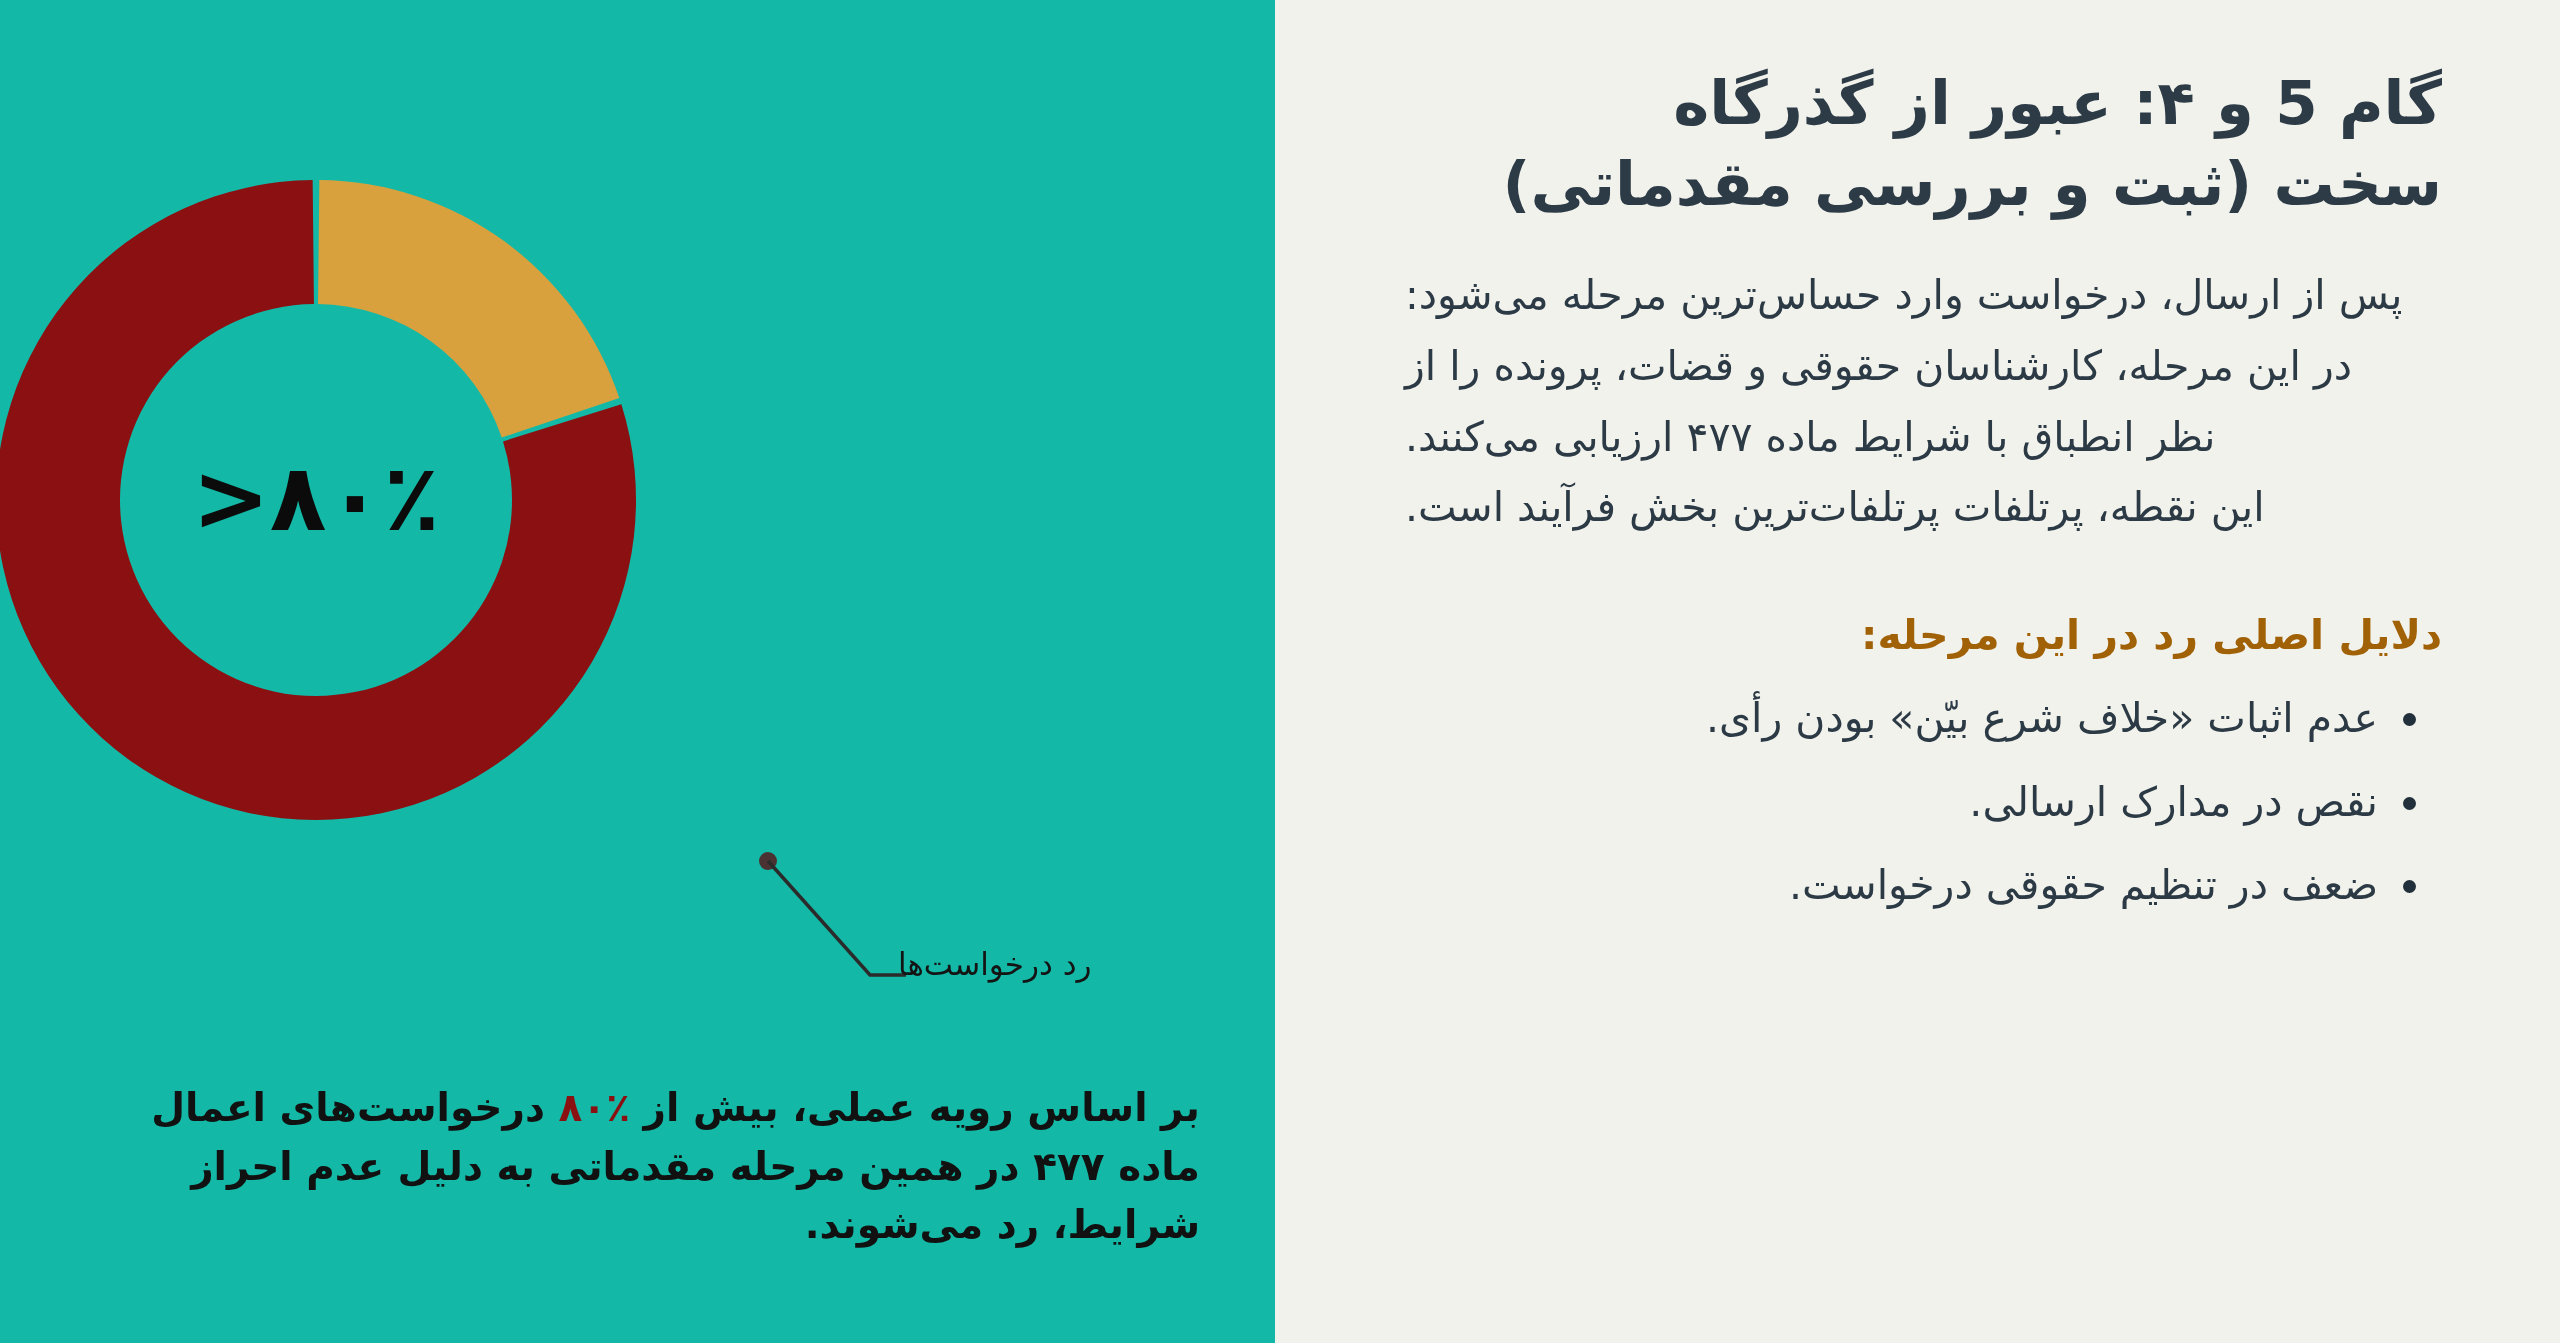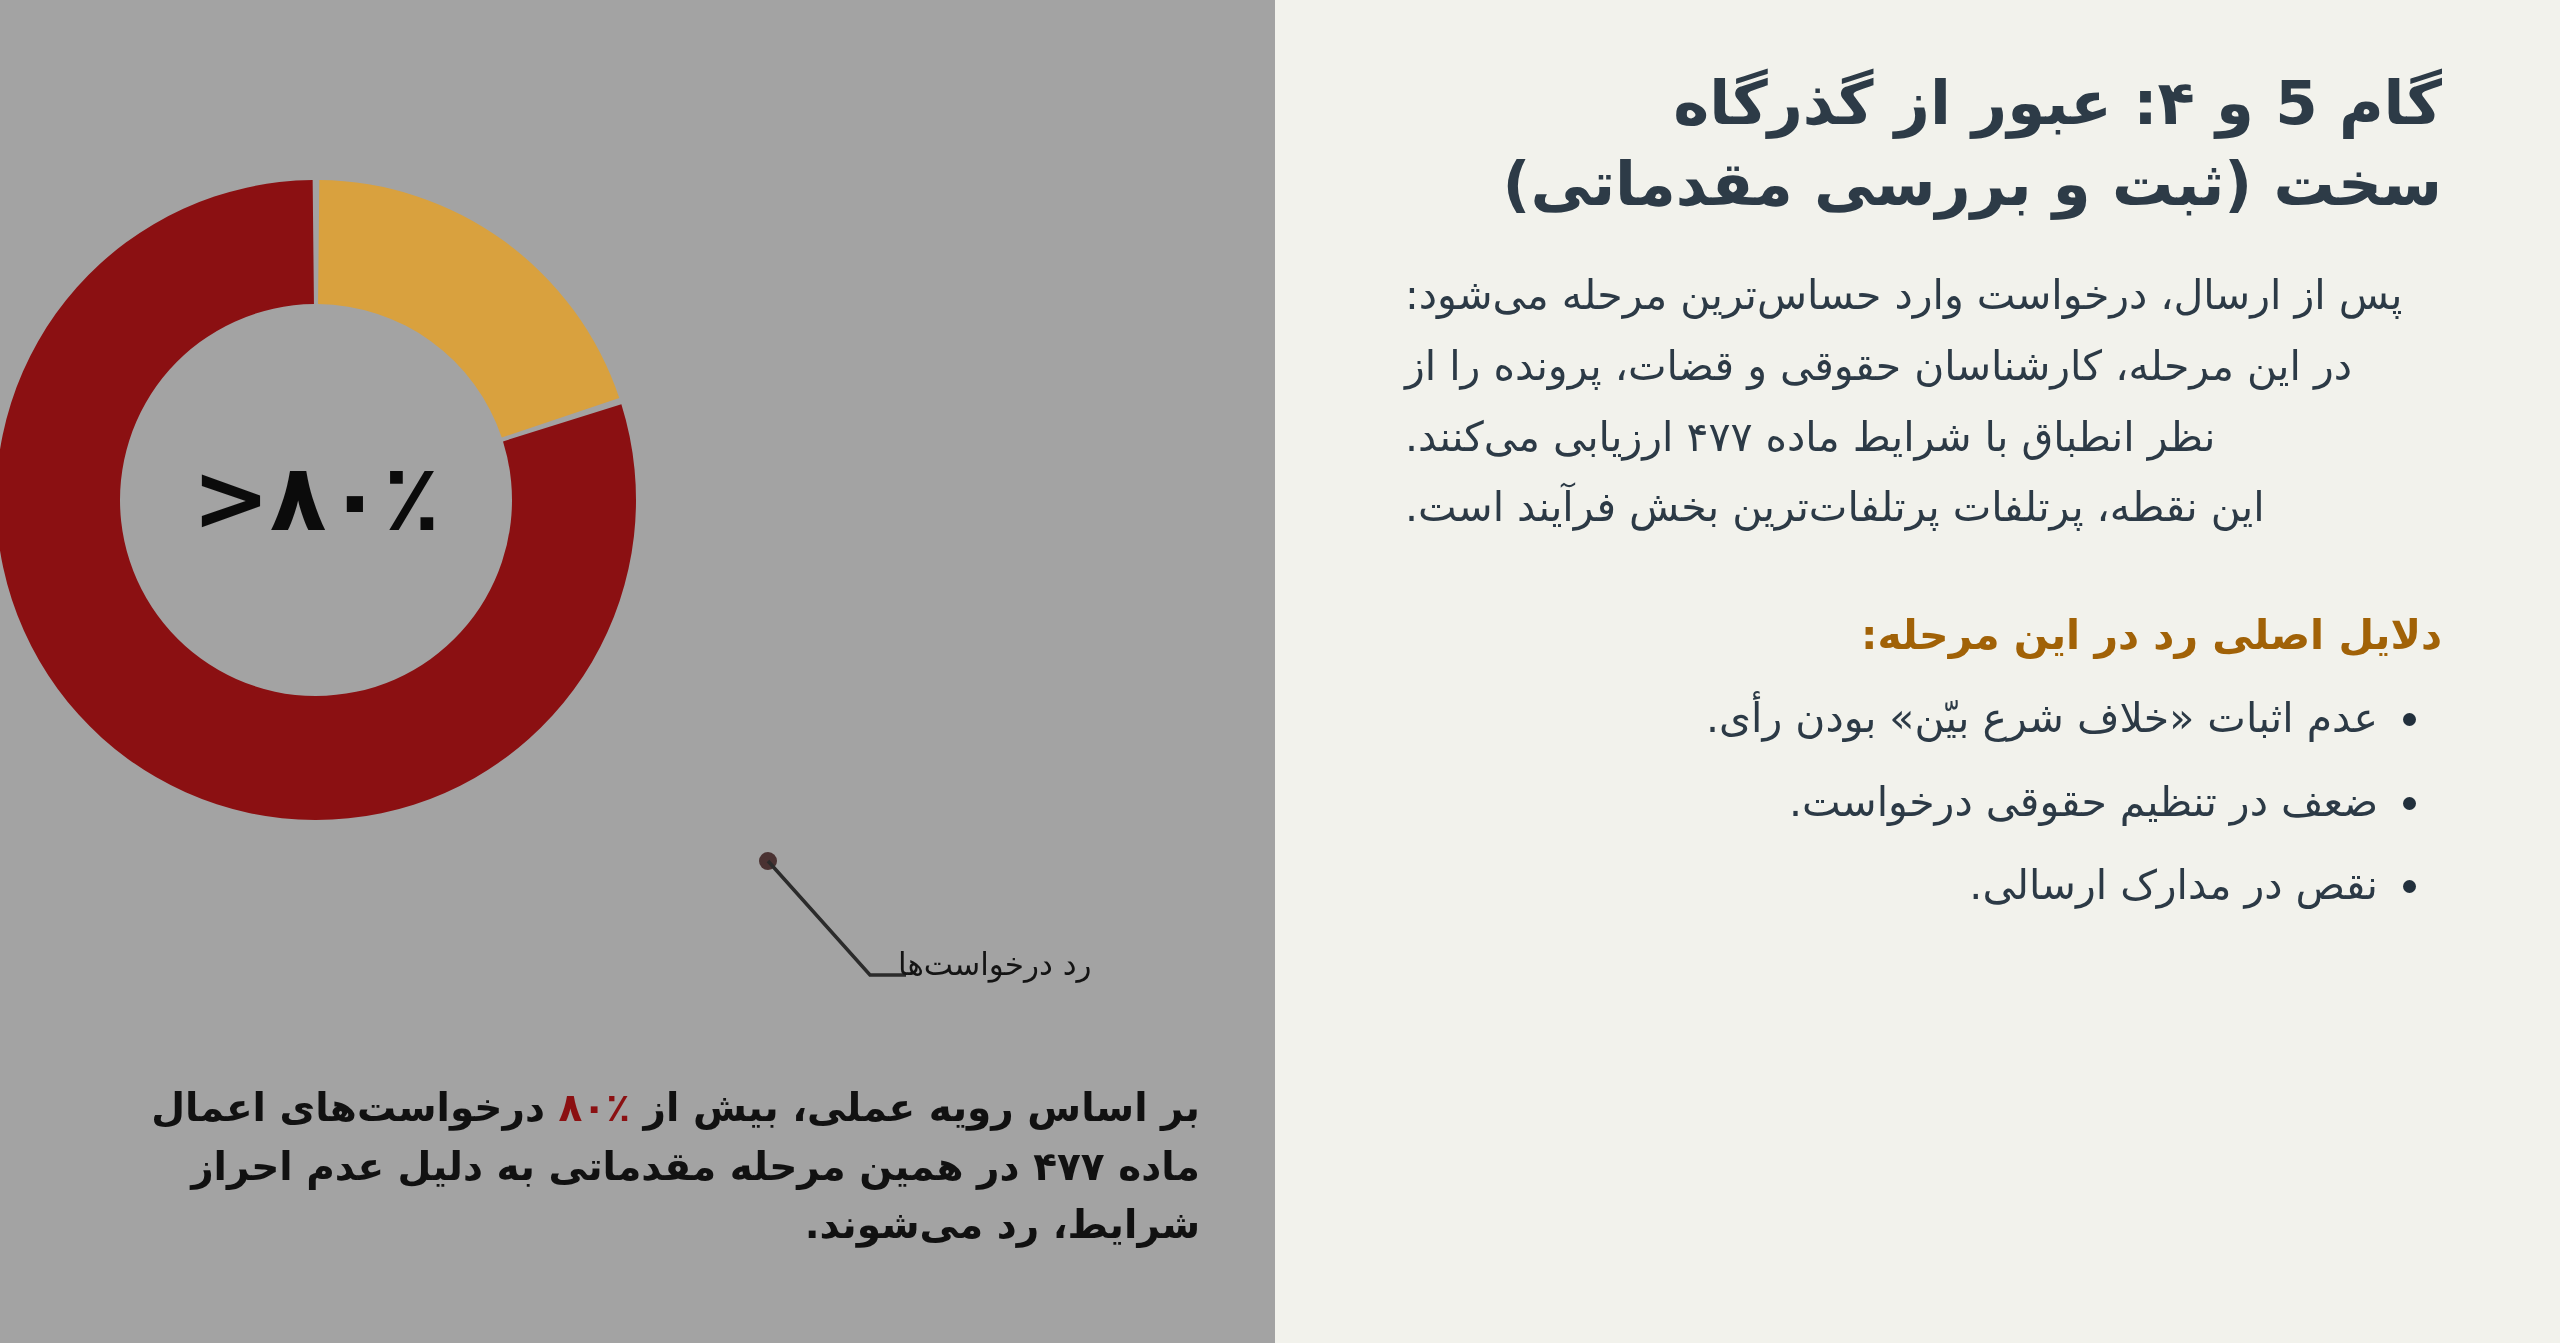--- a/index.html
+++ b/index.html
@@ -91,21 +91,21 @@
     top:23px;
     width:13px;height:13px;
     border-radius:50%;
     background:#22303c;
     display:block;
   }
 
   
   #right-panel{
     width:1275px;height:1343px;
-    background:#a3a3a3;
+    background:#14b8a6;
     position:relative;
     flex:0 0 1275px;
   }
 
   #donut-wrap{
     position:absolute;
     left:-4px;       
     top:180px;
     width:640px;height:640px;
   }
@@ -182,25 +182,25 @@
 
       <h2 id="reasons-heading">دلایل اصلی رد در این مرحله:</h2>
 
       <ul id="reasons-list">
         <li>
           <span class="bullet-dot"></span>
           <span>عدم اثبات «خلاف شرع بیّن» بودن رأی.</span>
         </li>
         <li>
           <span class="bullet-dot"></span>
-          <span>ضعف در تنظیم حقوقی درخواست.</span>
+          <span>نقص در مدارک ارسالی.</span>
         </li>
         <li>
           <span class="bullet-dot"></span>
-          <span>نقص در مدارک ارسالی.</span>
+          <span>ضعف در تنظیم حقوقی درخواست.</span>
         </li>
       </ul>
 
     </div>
   </section>
 
   <section id="right-panel">
 
     <div id="donut-wrap">
       <svg id="donut-svg" viewBox="0 0 640 640">

